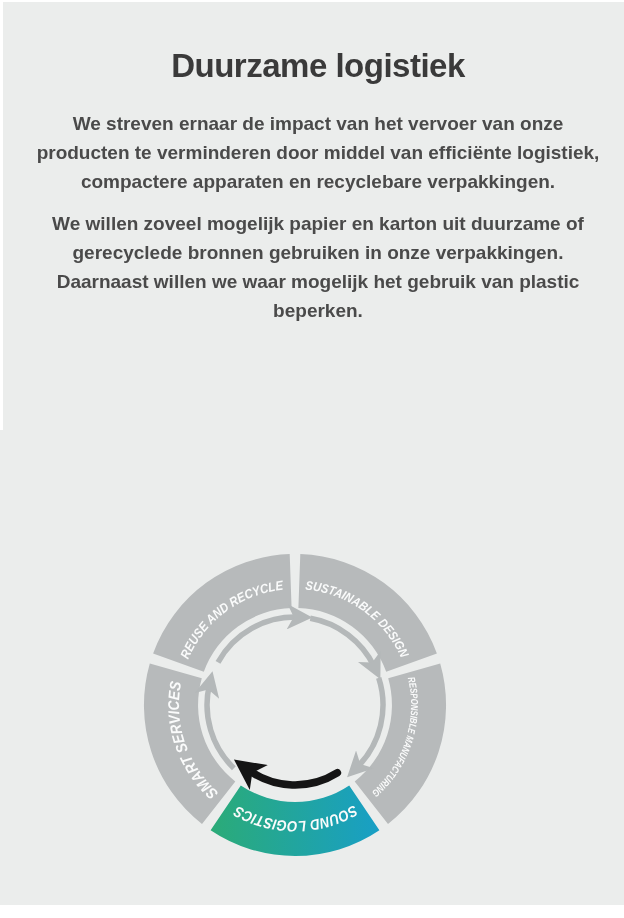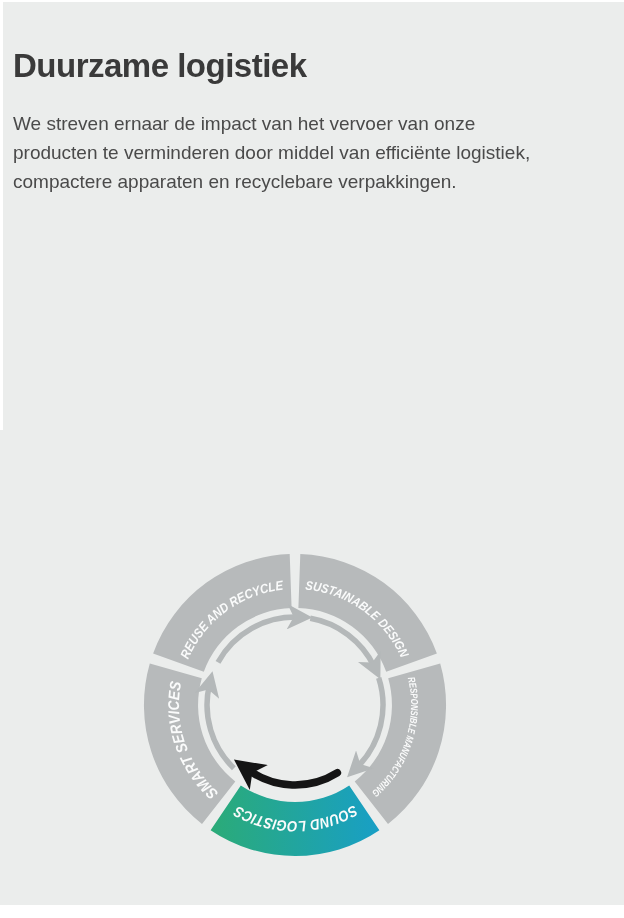--- a/index.html
+++ b/index.html
@@ -8,35 +8,36 @@
     background: #ffffff;
     font-family: "Liberation Sans", sans-serif;
     overflow: hidden;
   }
   .intro-section {
     background: #ebedec;
     margin: 2px 0 0 3px;
     height: 428px;
     box-sizing: border-box;
     padding: 45px 1px 0 10px;
-    text-align: left;
+    text-align: center;
   }
   .page-title {
     font-size: 33px;
     font-weight: bold;
     color: #3a3a3a;
     letter-spacing: -0.5px;
     margin: 0 0 24px 0;
   }
   .para {
     font-size: 19px;
     line-height: 29px;
     color: #4a4a4a;
     margin: 0 0 13px 0;
     white-space: pre-line;
+    font-weight: bold;
   }
   .diagram-section {
     background: #ebedec;
     height: 475px;
     position: relative;
   }
   .lifecycle-svg { display: block; }
   .seg-label {
     font-family: "Liberation Sans", sans-serif;
     font-weight: bold;
@@ -46,20 +47,24 @@
   .bottom-strip { background: #ffffff; height: 13px; }
 </style>
 </head>
 <body>
 
 <section class="intro-section">
   <h1 class="page-title">Duurzame logistiek</h1>
   <p class="para">We streven ernaar de impact van het vervoer van onze
 producten te verminderen door middel van efficiënte logistiek,
 compactere apparaten en recyclebare verpakkingen.</p>
+  <p class="para">We willen zoveel mogelijk papier en karton uit duurzame of
+gerecyclede bronnen gebruiken in onze verpakkingen.
+Daarnaast willen we waar mogelijk het gebruik van plastic
+beperken.</p>
 </section>
 
 <section class="diagram-section">
   <svg class="lifecycle-svg" width="624" height="475" viewBox="0 0 624 475" xmlns="http://www.w3.org/2000/svg" xmlns:xlink="http://www.w3.org/1999/xlink">
     <defs>
       <linearGradient id="tealGrad" gradientUnits="userSpaceOnUse" x1="210" y1="378" x2="380" y2="378">
         <stop offset="0" stop-color="#2bab77"></stop>
         <stop offset="1" stop-color="#189fc6"></stop>
       </linearGradient>
       <marker id="headGray" viewBox="0 0 4.6 4.6" markerWidth="4.6" markerHeight="4.6" refX="2.0" refY="2.3" orient="auto">

